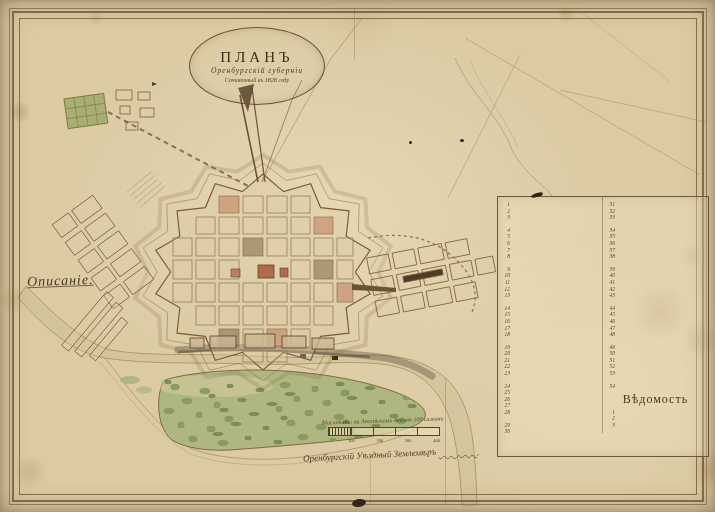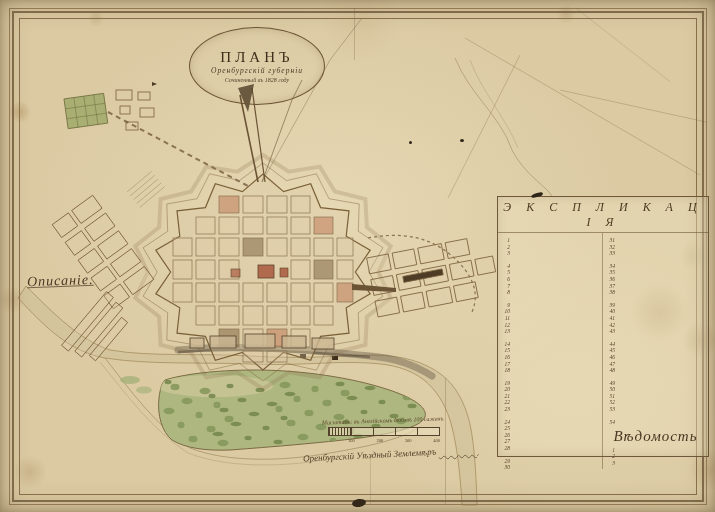--- a/index.html
+++ b/index.html
@@ -66,21 +66,21 @@
   .explic-h{font-size:12px;font-style:italic;letter-spacing:6px;text-align:center;
     color:#4d3a22;padding-top:3px;border-bottom:1px solid rgba(111,88,57,.6);
     padding-bottom:2px;}
   .cols{display:flex;height:236px;}
   .col{width:50%;padding:4px 3px 0 3px;}
   .col.left{border-right:1px solid rgba(111,88,57,.5);}
   .exp-row{display:flex;gap:3px;margin-bottom:.6px;}
   .exp-num{width:9px;flex:none;font-size:5.5px;color:#5a452b;text-align:right;
     font-style:italic;line-height:6px;}
   .exp-txt{flex:1;}
-  .ved-h{font-size:15px;font-style:italic;letter-spacing:1px;color:#4a3622;
+  .ved-h{font-size:12px;letter-spacing:1px;color:#4a3622;
     text-align:center;margin:3px 0 2px 0;}
 
   
   .scale-cap{position:absolute;left:322px;top:417px;width:150px;font-size:6px;
     font-style:italic;color:#5a452b;transform:rotate(-2deg);white-space:nowrap;}
   .scale-bar{position:absolute;left:328px;top:427px;width:112px;height:9px;
     border:1px solid #55422c;background:rgba(235,222,188,.6);}
   .scale-hatch{position:absolute;left:0;top:0;width:22px;height:100%;
     background:repeating-linear-gradient(90deg,#55422c 0 1px,transparent 1px 3px);}
   .scale-tick{position:absolute;top:0;width:1px;height:100%;background:#55422c;}
@@ -373,21 +373,20 @@
         <span class="squig" style="width: 209px; margin-left: 11px;">nnnnnnnnnnnnnnnnnnnnnnnnnnnnnnnnnnnnnnnnnnnnnnnnnnnnnnnnnnnn</span>
         <span class="squig" style="width: 220px; margin-left: 5px;">nnnnnnnnnnnnnnnnnnnnnnnnnnnnnnnnnnnnnnnnnnnnnnnnnnnnnnnnnnnn</span>
         <span class="squig" style="width: 231px; margin-left: 8px;">nnnnnnnnnnnnnnnnnnnnnnnnnnnnnnnnnnnnnnnnnnnnnnnnnnnnnnnnnnnn</span>
         <span class="squig" style="width: 202px; margin-left: 11px;">nnnnnnnnnnnnnnnnnnnnnnnnnnnnnnnnnnnnnnnnnnnnnnnnnnnnnnnnnnnn</span>
         <span class="squig" style="width: 150px; margin-left: 5px;">nnnnnnnnnnnnnnnnnnnnnnnnnnnnnnnnnnnnnnnnnnnnnnnnnnnnnnnnnnnn</span>
         <span class="squig" style="width: 130px; margin-left: 8px;">nnnnnnnnnnnnnnnnnnnnnnnnnnnnnnnnnnnnnnnnnnnnnnnnnnnnnnnnnnnn</span>
       </div>
   </div>
 
   <div class="explic">
-    <div class="explic-h">Э К С П Л И К А Ц І Я</div>
     <div class="cols">
       <div class="col left" id="exp-left">
           <div class="exp-row">
             <span class="exp-num">1</span>
             <span class="exp-txt">
               <span class="squig" style="width: 62px;">nnnnnnnnnnnnnnnnnnnnnnnnnnnnnnnnnnnnnnnnnnnnnnnnnnnnnnnnnnnn</span>
             </span>
           </div>
           <div class="exp-row">
             <span class="exp-num">2</span>

